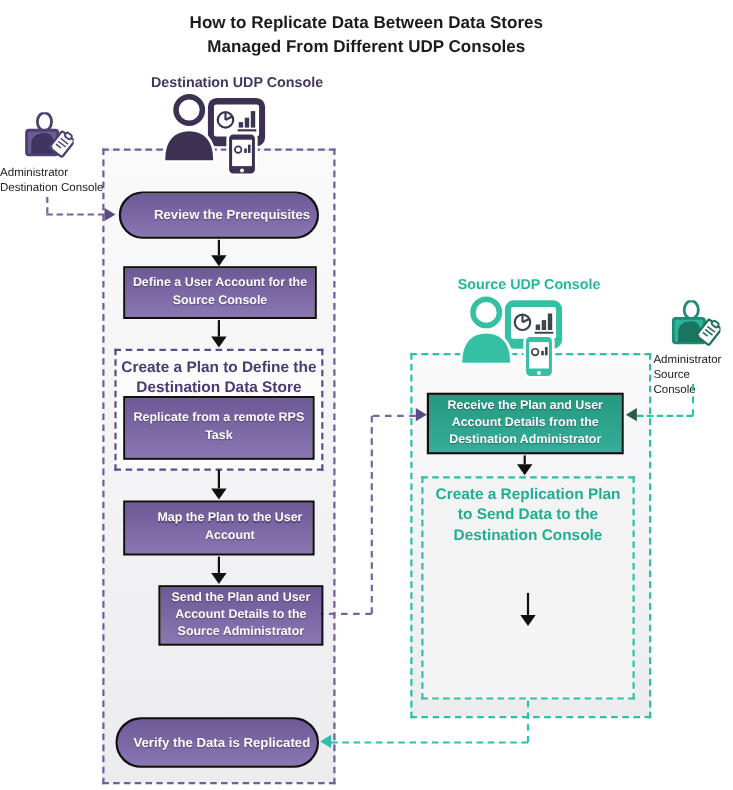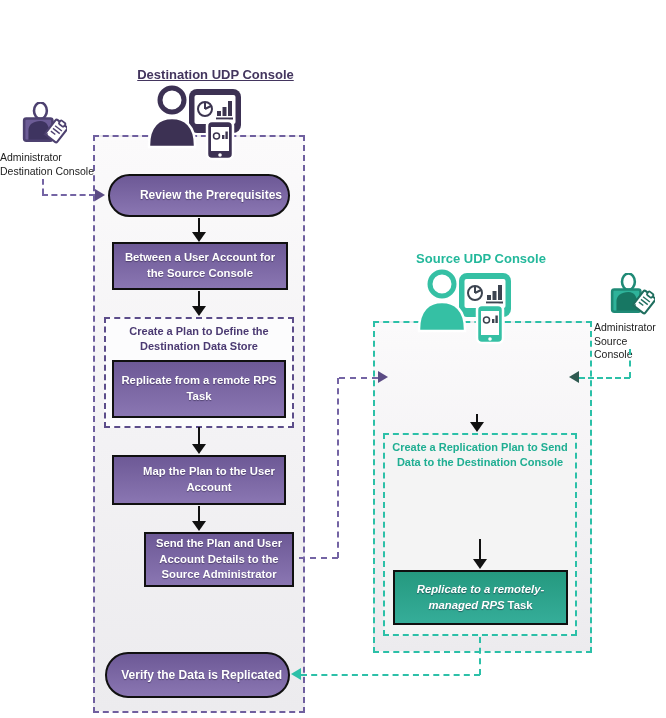--- a/index.html
+++ b/index.html
@@ -6,31 +6,31 @@
   #canvas{
     position:relative;width:666px;height:718px;background:#fff;overflow:hidden;
     font-family:"Liberation Sans",sans-serif;
   }
   .abs{position:absolute;}
   .title{
     left:0;top:10px;width:666px;text-align:center;
     font-size:15.5px;font-weight:bold;color:#1c1c1c;line-height:1.45;
   }
   .flow-header{font-weight:bold;font-size:13px;text-align:center;}
-  .dest-header{left:98px;top:67px;width:235px;color:#43355e;text-decoration:underline;}
+  .dest-header{left:98px;top:67px;width:235px;color:#43355e;}
   .src-header{left:371px;top:251px;width:220px;color:#23b89b;}
 
   .container{background:linear-gradient(180deg,#fbfafb 0%,#ecebee 100%);}
   .dest-container{left:93px;top:135px;width:208px;height:574px;border:2px dashed #6f5f9f;z-index:1;}
   .src-container{left:373px;top:321px;width:215px;height:328px;border:2px dashed #2cc0a8;z-index:1;}
 
   .group{z-index:2;}
   .pgroup{left:104px;top:317px;width:186px;height:107px;border:2px dashed #5c4d8a;background:#fcfcfd;}
   .tgroup{left:383px;top:433px;width:190px;height:199px;border:2px dashed #2cc0a8;background:#f4f4f4;}
-  .group-title{font-weight:bold;font-size:11px;text-align:center;line-height:1.32;padding:5px 3px 0 3px;}
+  .group-title{font-weight:bold;font-size:14px;text-align:center;line-height:1.32;padding:5px 3px 0 3px;}
   .pgroup-title{color:#4b3a72;}
   .tgroup-title{color:#1fae92;}
 
   .stepbox{
     z-index:4;display:flex;align-items:center;justify-content:flex-end;text-align:center;
     color:#fff;font-weight:bold;font-size:11.3px;line-height:1.38;
     border:2px solid #101010;box-sizing:border-box;padding:2px 6px;
     text-shadow:0 1px 1px rgba(25,15,45,.45);
   }
   .pbox{background:linear-gradient(180deg,#6d5996 0%,#8a76b2 100%);}
@@ -53,20 +53,24 @@
 
   .admin-label{font-size:10.5px;color:#222;text-align:left;line-height:1.3;z-index:3;}
   svg{display:block;}
   .icon{z-index:5;}
 </style>
 </head>
 <body>
 
 <div id="canvas">
 
+  <div class="abs title">
+    <div>How to Replicate Data Between Data Stores</div>
+    <div>Managed From Different UDP Consoles</div>
+  </div>
 
   <div class="abs container dest-container"></div>
   <div class="abs container src-container"></div>
 
   <div class="abs flow-header dest-header">Destination UDP Console</div>
   <div class="abs flow-header src-header">Source UDP Console</div>
 
   <svg class="abs icon" style="left:147px;top:85px;" width="96" height="80" viewBox="0 0 96 80">
     <rect x="42" y="4" width="52" height="44" rx="8" fill="#3c3153"></rect>
     <rect x="47.5" y="10" width="41" height="29" rx="2" fill="#ffffff"></rect>
@@ -141,21 +145,21 @@
   <div class="abs admin-label" style="left:594px;top:321px;width:72px;">
     <div>Administrator</div>
     <div>Source Console</div>
   </div>
 
   <div class="abs stepbox pbox pill" style="left:108px;top:174px;width:182px;height:43px;">
     <span>Review the Prerequisites</span>
   </div>
 
   <div class="abs stepbox pbox" style="left:112px;top:242px;width:176px;height:48px;">
-    <span>Between a User Account for the Source Console</span>
+    <span>Define a User Account for the Source Console</span>
   </div>
 
   <div class="abs group pgroup">
     <div class="group-title pgroup-title">Create a Plan to Define the Destination Data Store</div>
   </div>
   <div class="abs stepbox pbox" style="left:112px;top:360px;width:174px;height:58px;">
     <span>Replicate from a remote RPS Task</span>
   </div>
 
   <div class="abs stepbox pbox" style="left:112px;top:455px;width:174px;height:50px;padding-left:26px;">
@@ -163,29 +167,29 @@
   </div>
 
   <div class="abs stepbox pbox" style="left:110px;top:532px;width:150px;height:55px;margin-left:34px;">
     <span>Send the Plan and User Account Details to the Source Administrator</span>
   </div>
 
   <div class="abs stepbox pbox pill" style="left:105px;top:652px;width:185px;height:46px;">
     <span>Verify the Data is Replicated</span>
   </div>
 
+  <div class="abs stepbox tbox" style="left:388px;top:357px;width:179px;height:56px;">
+    <span>Receive the Plan and User Account Details from the Destination Administrator</span>
+  </div>
 
   <div class="abs group tgroup">
     <div class="group-title tgroup-title">Create a Replication Plan to Send Data to the Destination Console</div>
   </div>
 
 
-  <div class="abs stepbox tbox" style="left:393px;top:570px;width:175px;height:55px;">
-    <span><span class="it">Replicate to a remotely-managed RPS</span><span> Task</span></span>
-  </div>
 
   <div class="abs aline" style="left:198px;top:218px;height:14px;"></div>
   <div class="abs ahead" style="left:192px;top:232px;"></div>
 
   <div class="abs aline" style="left:198px;top:291px;height:15px;"></div>
   <div class="abs ahead" style="left:192px;top:306px;"></div>
 
   <div class="abs aline" style="left:198px;top:427px;height:17px;"></div>
   <div class="abs ahead" style="left:192px;top:444px;"></div>
 

